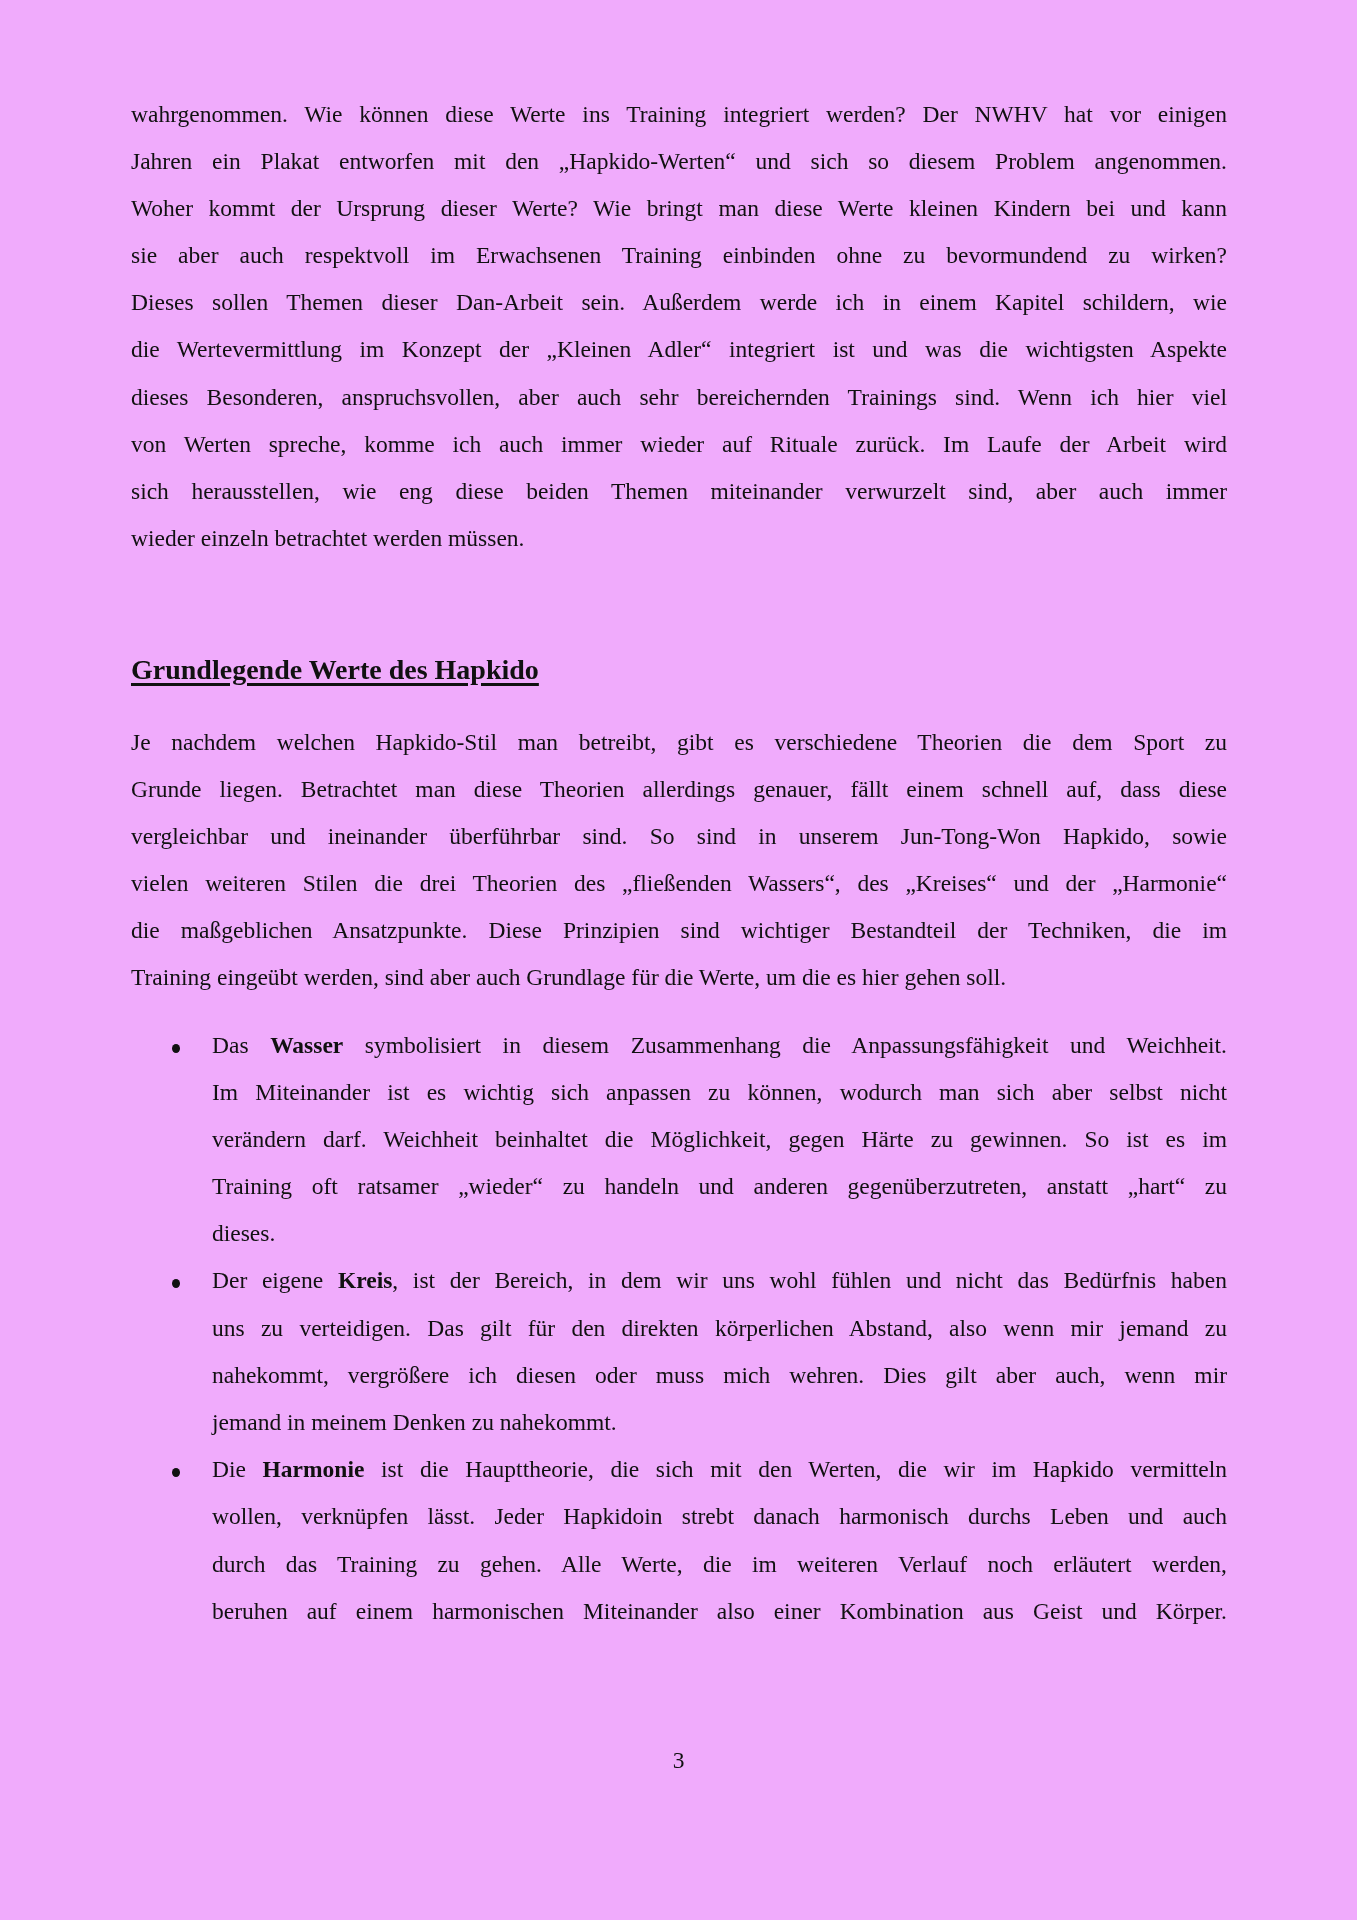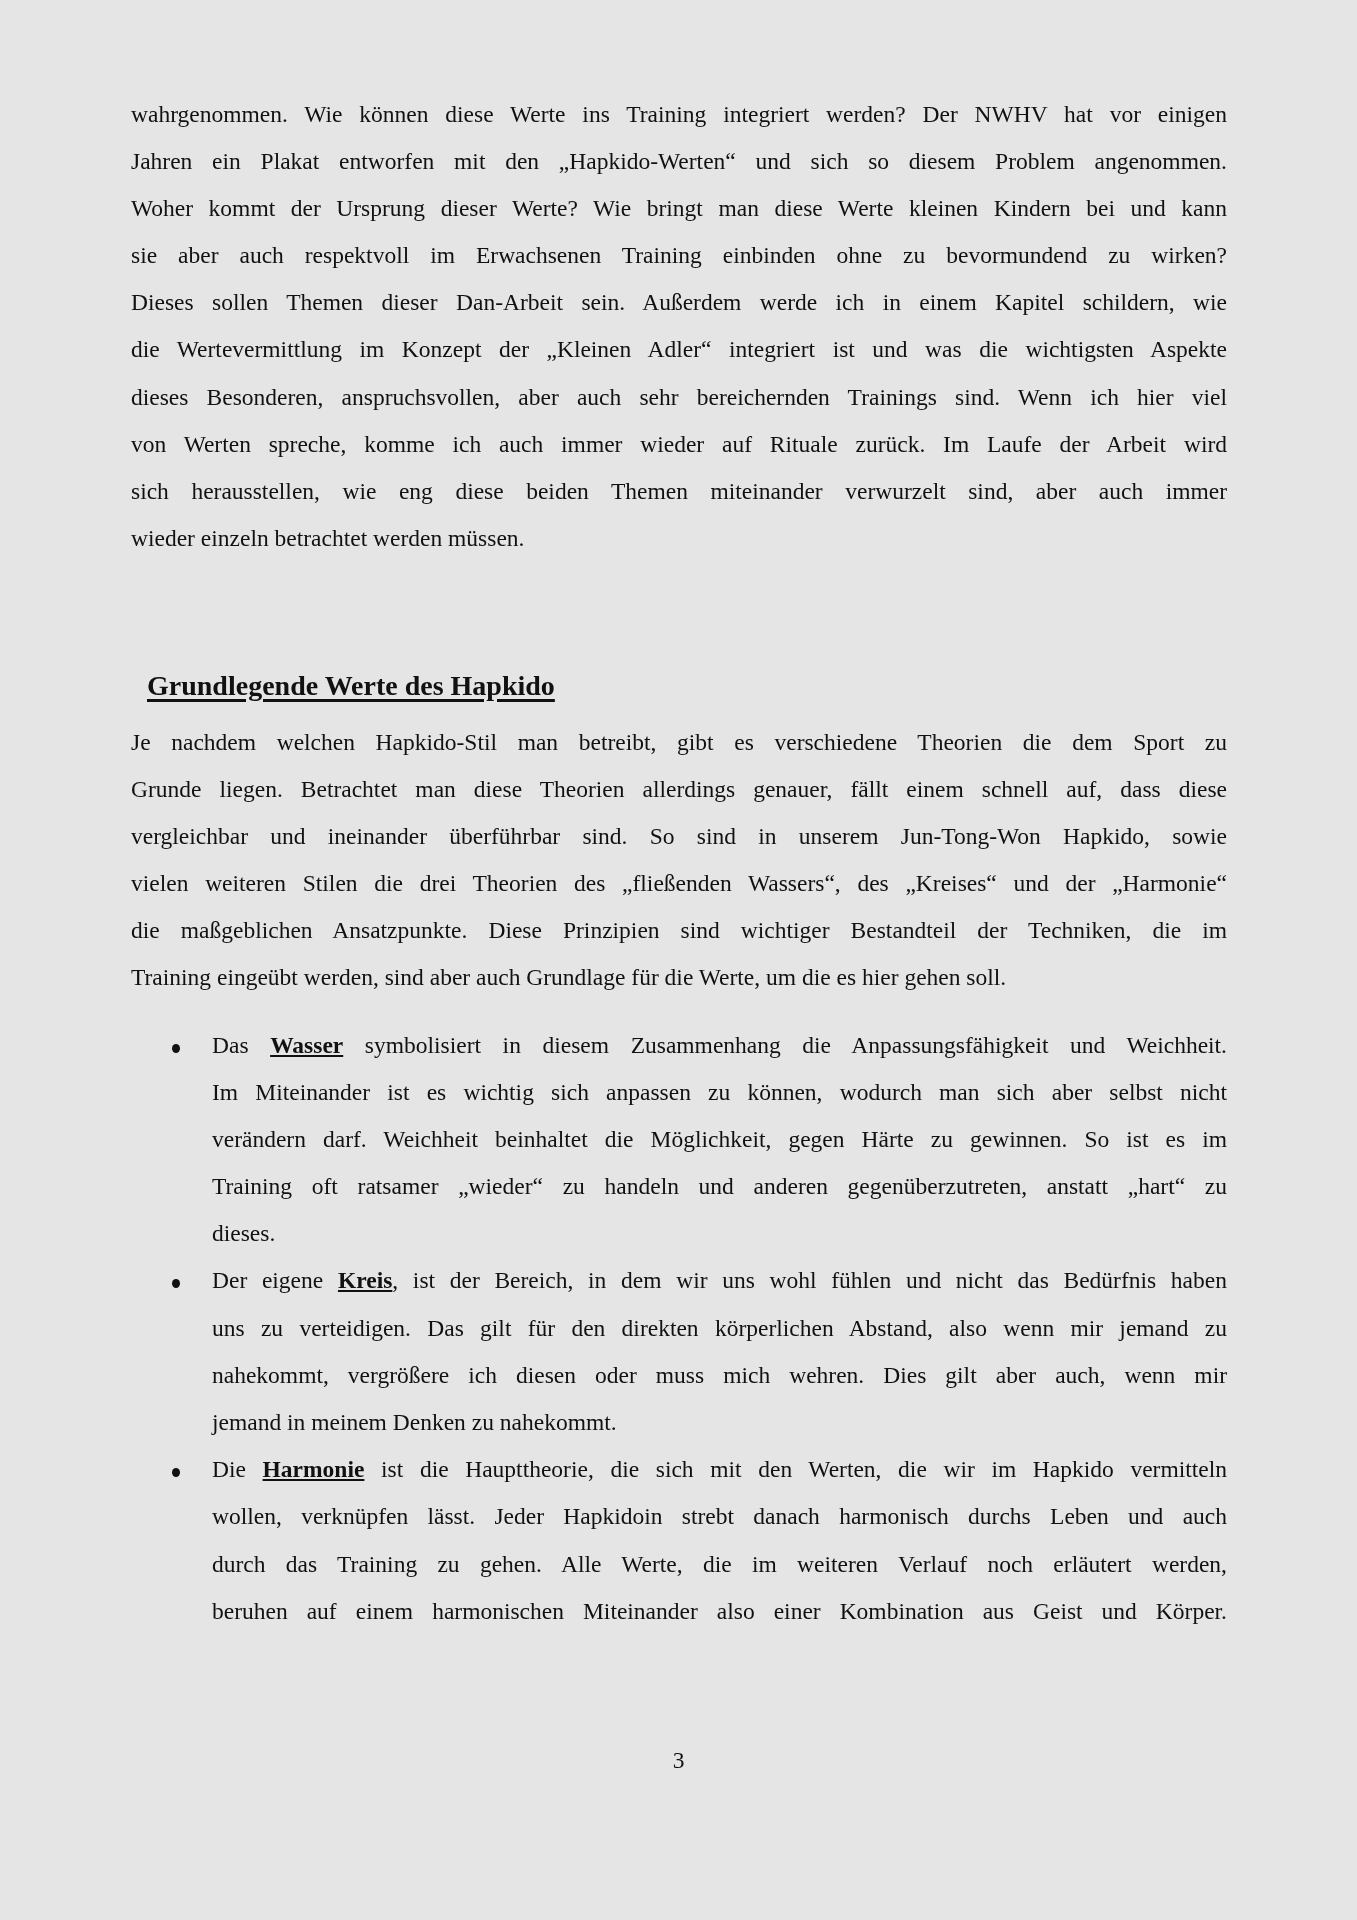--- a/index.html
+++ b/index.html
@@ -1,27 +1,27 @@
 <!DOCTYPE html>
 <html><head>
 <meta charset="utf-8">
 <style>
   html, body { margin: 0; padding: 0; background: #ffffff; }
   body { width: 1357px; height: 1920px; position: relative; overflow: hidden;
          font-family: "Liberation Serif", "DejaVu Serif", serif; color: #111111; }
-  .page { position: absolute; left: 0; top: 0; width: 1357px; height: 1920px; background: #e5e5e5; }
+  .page { position: absolute; left: 0; top: 0; width: 1357px; height: 1920px; background: #f0abfc; }
   .block { position: absolute; left: 131px; width: 1096px; }
   .line { display: block; font-size: 23.5px; line-height: 47.2px; height: 47.2px;
           white-space: nowrap; text-align: justify; text-align-last: justify; }
   .line.last { text-align: right; text-align-last: left; }
-  .line b { font-weight: bold; text-decoration: underline; }
+  .line b { font-weight: bold; }
   #para1 { top: 90.5px; }
   #heading { position: absolute; left: 131px; top: 650px; font-size: 28px; font-weight: bold;
              line-height: 40px; text-decoration: underline; text-decoration-thickness: 3px;
-             text-underline-offset: 4px; margin: 16px; white-space: nowrap; }
+             text-underline-offset: 4px; margin: 0; white-space: nowrap; }
   #para2 { top: 718.5px; }
   .bullets { position: absolute; left: 131px; top: 1021.5px; width: 1096px; margin: 0; padding: 0; list-style: none; }
   .bullet-item { position: relative; padding-left: 81px; }
   .bullet-item .bullet-dot { position: absolute; left: 41px; top: 22px; width: 8px; height: 9px;
                              border-radius: 50%; background: #111111; }
   .page-number { position: absolute; left: 0; width: 1357px; top: 1745px; text-align: center;
                  font-size: 23.5px; line-height: 30px; }
 </style>
 </head>
 <body>

